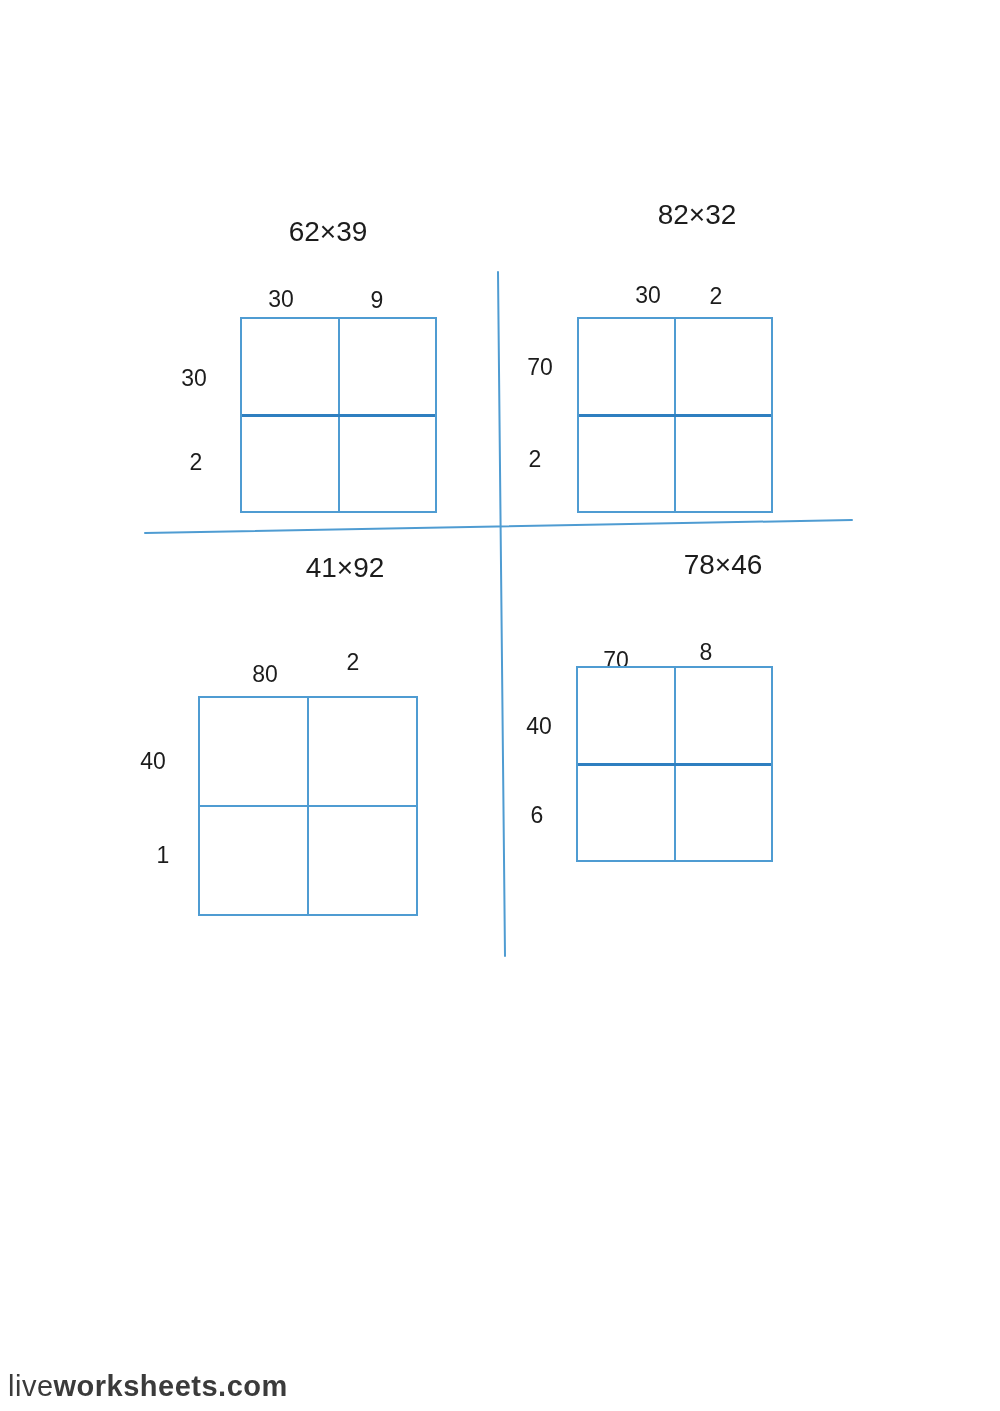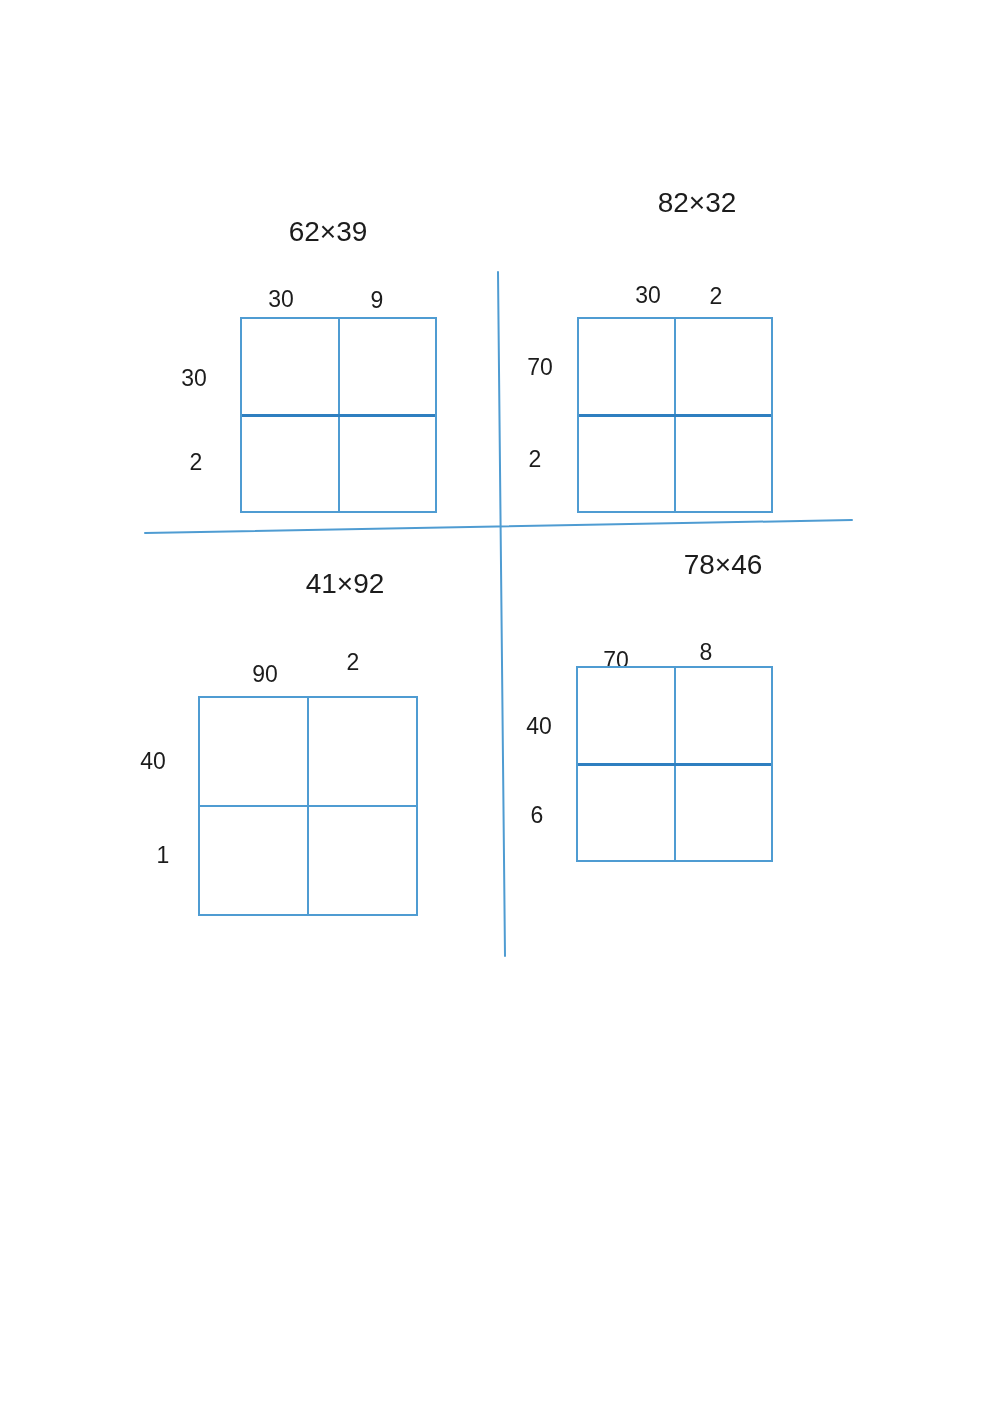--- a/index.html
+++ b/index.html
@@ -51,27 +51,27 @@
   .cell.bl{left:1px;bottom:1px}
   .cell.br{right:1px;bottom:1px}
 
   
   .p1-title{left:328px;top:232px;}
   .p1-grid{left:240px;top:317px;width:197px;height:196px;}
   .p1-c0{left:281px;top:299px;} .p1-c1{left:377px;top:300px;}
   .p1-r0{left:194px;top:378px;} .p1-r1{left:196px;top:462px;}
 
   
-  .p2-title{left:697px;top:203px;}
+  .p2-title{left:697px;top:215px;}
   .p2-grid{left:577px;top:317px;width:196px;height:196px;}
   .p2-c0{left:648px;top:295px;} .p2-c1{left:716px;top:296px;}
   .p2-r0{left:540px;top:367px;} .p2-r1{left:535px;top:459px;}
 
   
-  .p3-title{left:345px;top:584px;}
+  .p3-title{left:345px;top:568px;}
   .p3-grid{left:198px;top:696px;width:220px;height:220px;}
   .p3-c0{left:265px;top:674px;} .p3-c1{left:353px;top:662px;}
   .p3-r0{left:153px;top:761px;} .p3-r1{left:163px;top:855px;}
 
   
   .p4-title{left:723px;top:565px;}
   .p4-grid{left:576px;top:666px;width:197px;height:196px;}
   .p4-c0{left:616px;top:660px;} .p4-c1{left:706px;top:652px;}
   .p4-r0{left:539px;top:726px;} .p4-r1{left:537px;top:815px;}
 
@@ -115,21 +115,21 @@
   <div class="grid p2-grid">
     <div class="cell tl"></div>
     <div class="cell tr"></div>
     <div class="cell bl"></div>
     <div class="cell br"></div>
     <div class="vmid"></div>
     <div class="hmid strong"></div>
   </div>
 
   <div class="title p3-title">41×92</div>
-  <div class="lbl p3-c0">90</div>
+  <div class="lbl p3-c0">80</div>
   <div class="lbl p3-c1">2</div>
   <div class="lbl p3-r0">40</div>
   <div class="lbl p3-r1">1</div>
   <div class="grid p3-grid">
     <div class="cell tl"></div>
     <div class="cell tr"></div>
     <div class="cell bl"></div>
     <div class="cell br"></div>
     <div class="vmid"></div>
     <div class="hmid"></div>
@@ -142,14 +142,17 @@
   <div class="lbl p4-r1">6</div>
   <div class="grid p4-grid">
     <div class="cell tl"></div>
     <div class="cell tr"></div>
     <div class="cell bl"></div>
     <div class="cell br"></div>
     <div class="vmid"></div>
     <div class="hmid strong"></div>
   </div>
 
+  <div class="watermark">
+    <span class="wm-prefix">live</span><span class="wm-suffix">worksheets.com</span>
+  </div>
 
 </div>
 
 </body></html>

